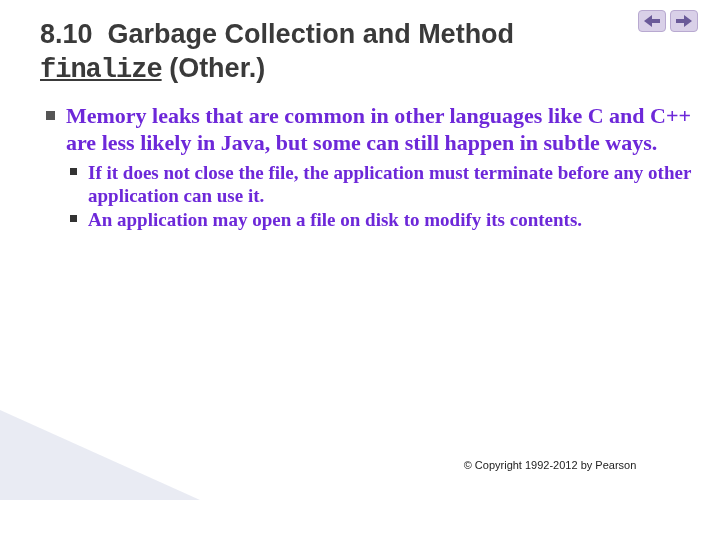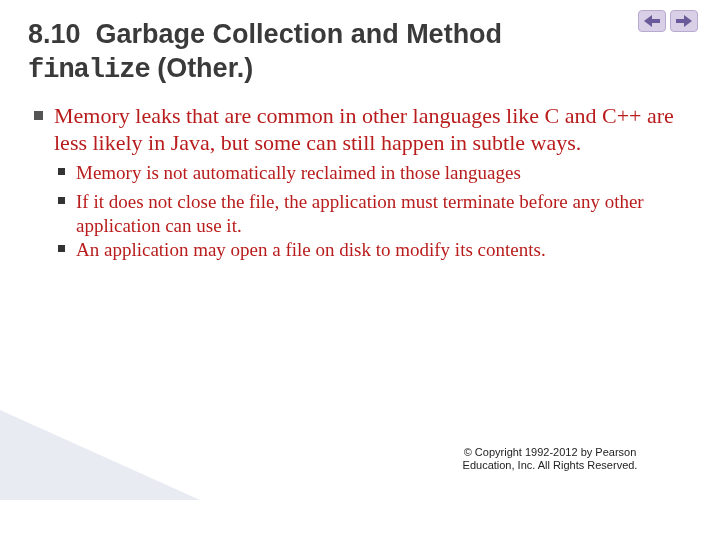--- a/index.html
+++ b/index.html
@@ -1,21 +1,21 @@
 <!DOCTYPE html>
 <html><head>
 <meta charset="utf-8">
 <style>
   * { margin: 0; padding: 0; box-sizing: border-box; }
   html, body { width: 720px; height: 540px; background: #fff; font-family: "Times New Roman", serif; }
   .slide {
     position: relative;
     width: 720px;
     height: 500px;
-    padding: 18px 28px 0 28px;
+    padding: 18px 28px 0 40px;
   }
   .nav {
     position: absolute;
     top: 10px;
     right: 22px;
     display: flex;
     gap: 4px;
   }
   .nav-btn {
     width: 28px;
@@ -33,25 +33,27 @@
     font-size: 27px;
     font-weight: bold;
     color: #3a3a3a;
     line-height: 1.25;
     margin-bottom: 14px;
   }
   .title .code {
     font-family: "Courier New", monospace;
     font-weight: bold;
     letter-spacing: -1px;
+    text-decoration: underline;
   }
   .body {
     font-size: 22px;
-    color: #b91c1c;
+    color: #6d28d9;
     line-height: 1.25;
+    font-weight: bold;
   }
   .l1 {
     position: relative;
     padding-left: 26px;
     margin-bottom: 4px;
   }
   .l1::before {
     content: "";
     position: absolute;
     left: 6px;
@@ -121,35 +123,29 @@
     <span>8.10</span>&nbsp;
     <span>Garbage Collection and Method</span><br>
     <span class="code">finalize</span>
     <span>(Other.)</span>
   </div>
 
   <div class="body">
     <div class="l1">
       <span>Memory leaks that are common in other languages like C and C++ are less likely in Java, but some can still happen in subtle ways.</span>
     </div>
-    <div class="l2-group">
-      <div class="l2">
-        <span>Memory is not automatically reclaimed in those languages</span>
-      </div>
-    </div>
 
     <div class="l2-group">
       <div class="l2">
         <span>If it does not close the file, the application must terminate before any other application can use it.</span>
       </div>
       <div class="l2">
         <span>An application may open a file on disk to modify its contents.</span>
       </div>
     </div>
   </div>
 
   <div class="footer">
     <span>© Copyright 1992-2012 by Pearson</span><br>
-    <span>Education, Inc. All Rights Reserved.</span>
   </div>
 
   <div class="wedge"></div>
 </div>
 
 </body></html>

